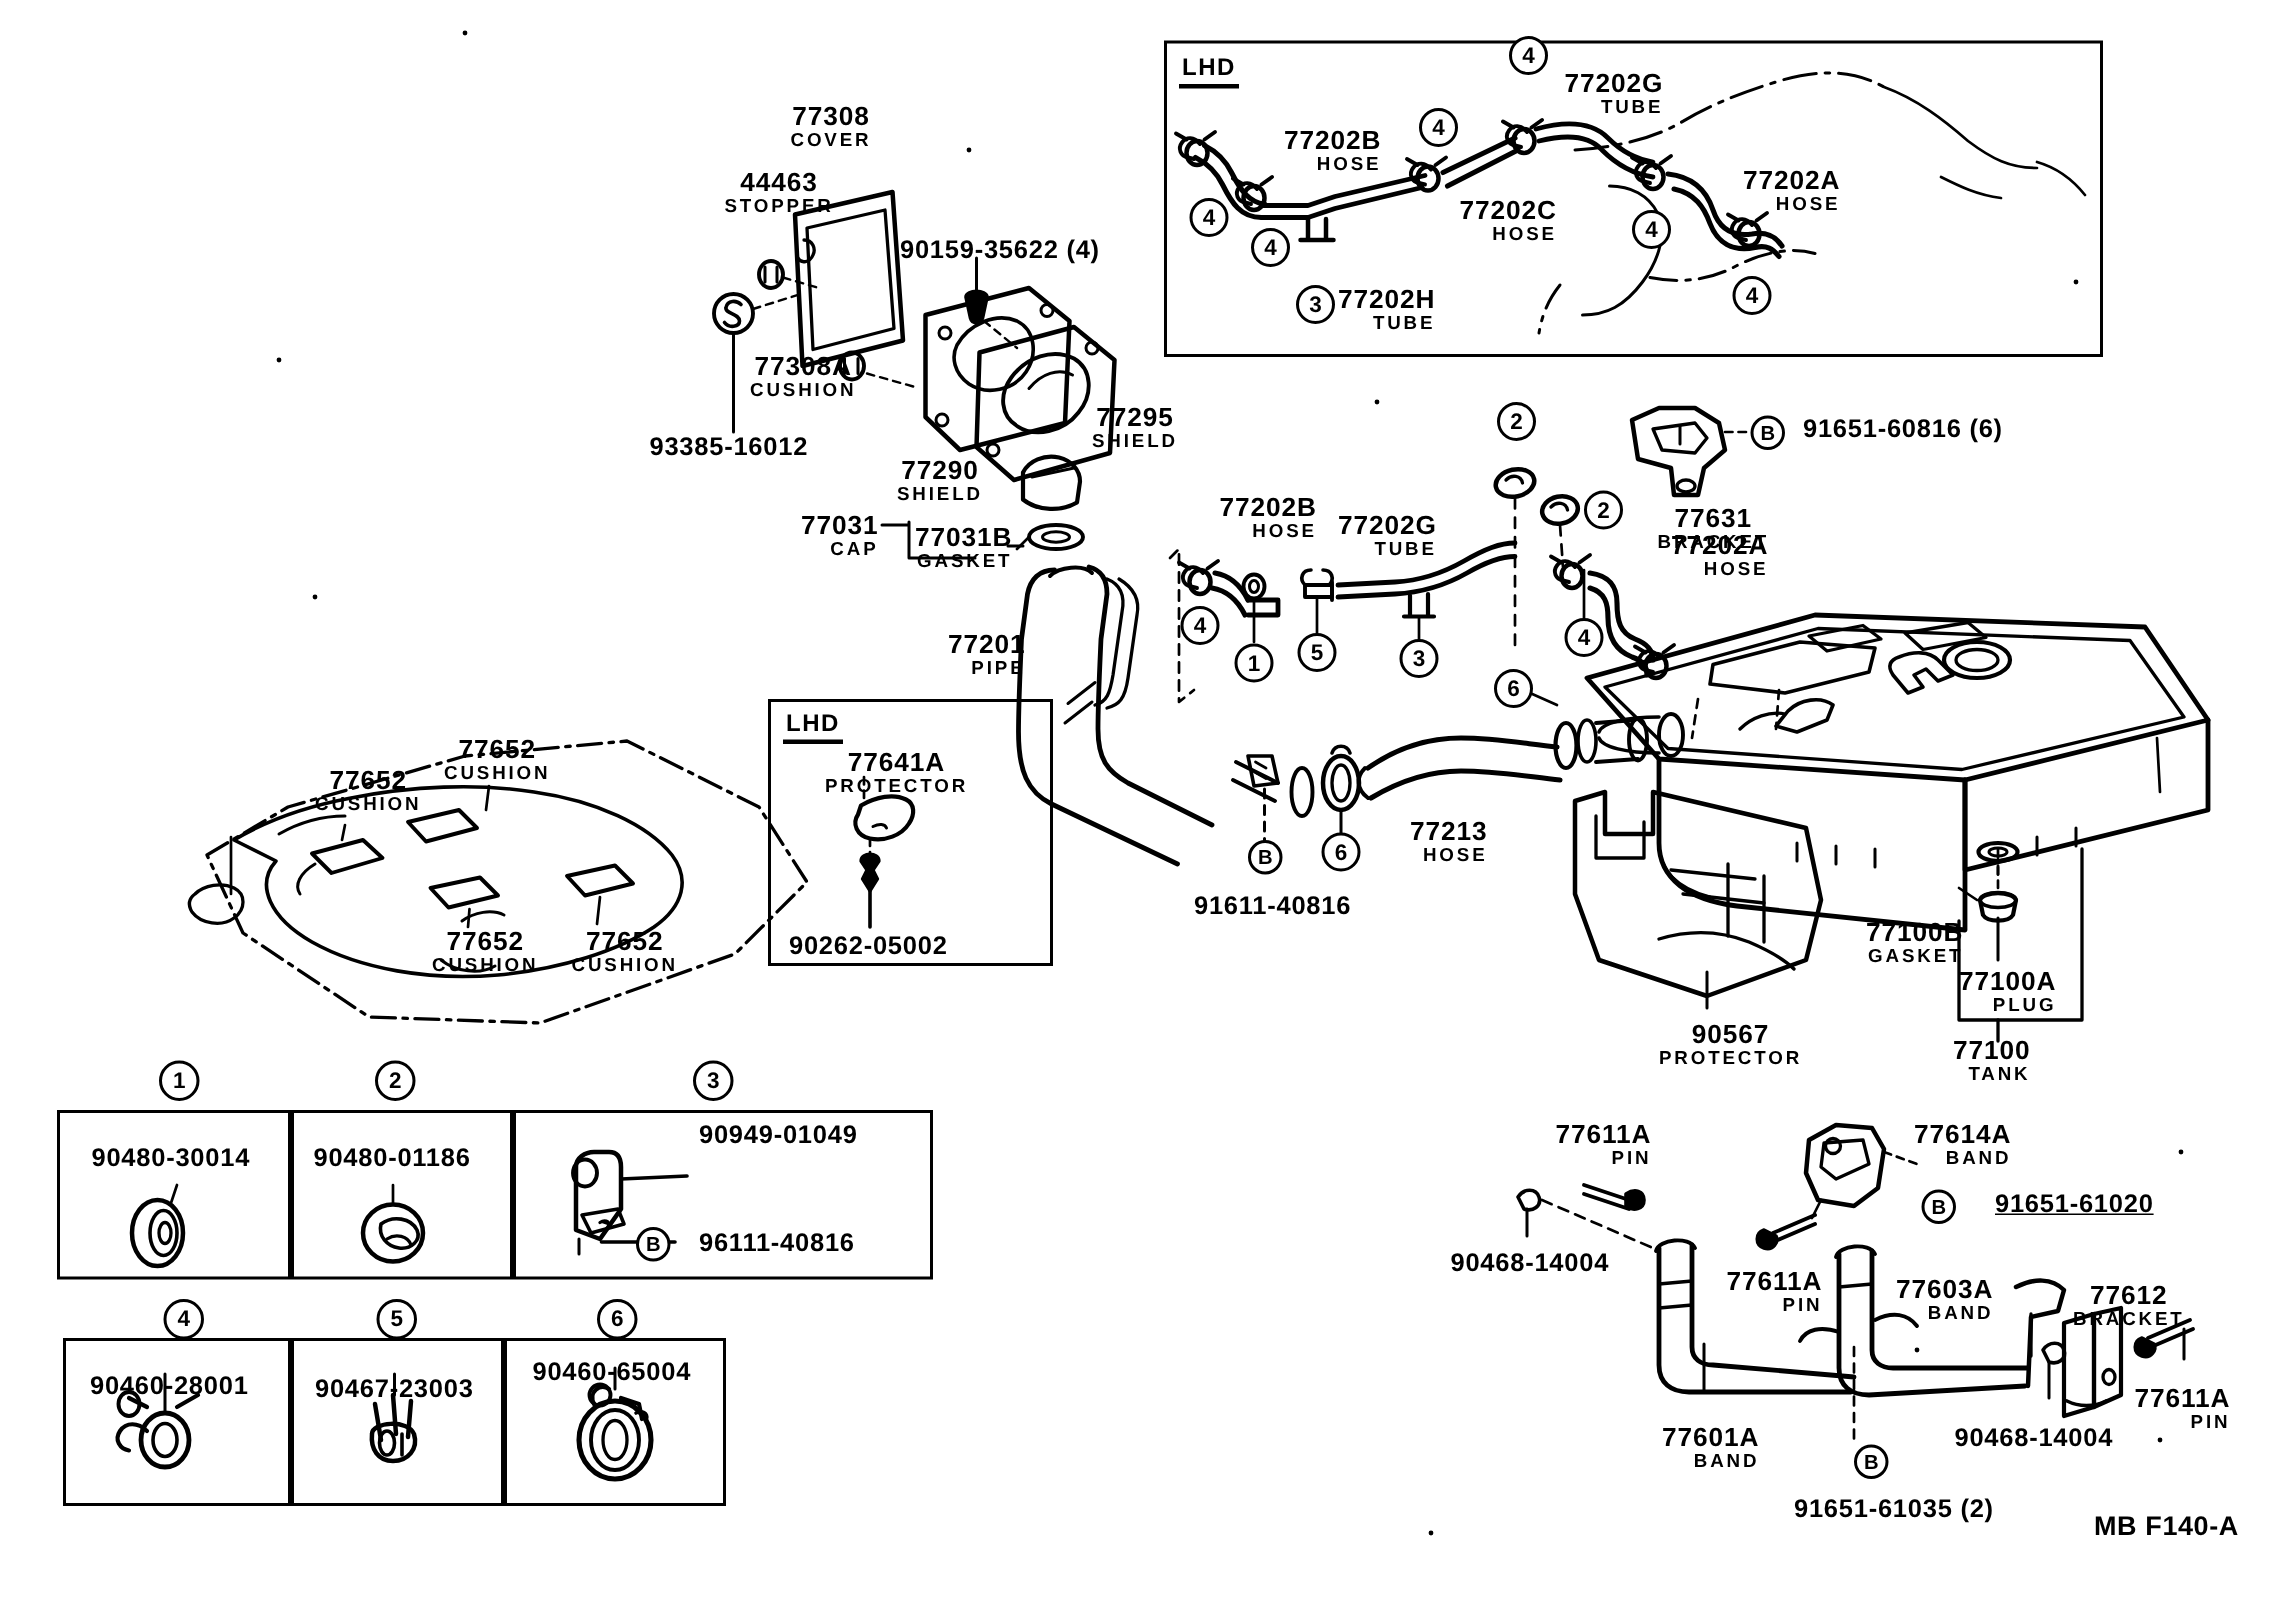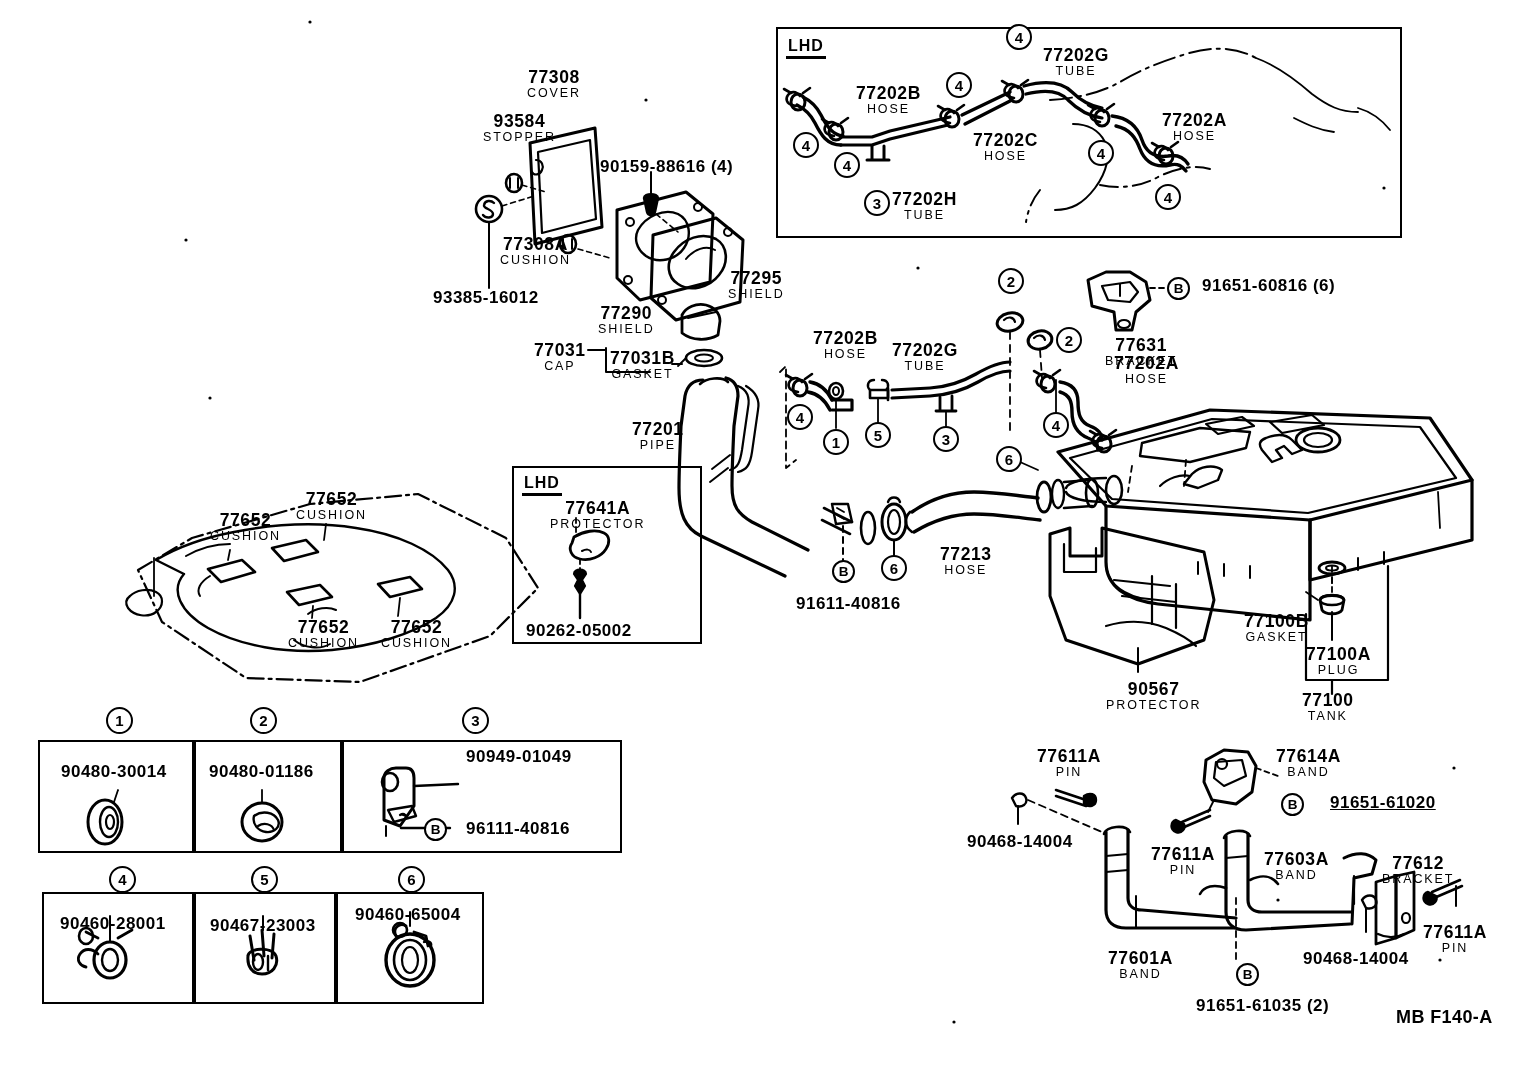--- a/index.html
+++ b/index.html
@@ -2,21 +2,21 @@
 <html><head>
 <meta charset="utf-8">
 <style>
   html,body{margin:0;padding:0;background:#ffffff;}
   body{width:1528px;height:1066px;position:relative;overflow:hidden;
        font-family:"Liberation Sans", sans-serif;color:#000;}
   #stage{position:absolute;left:10px;top:0;width:1528px;height:888px;}
   svg.art{position:absolute;left:0;top:0;width:1528px;height:1066px;overflow:visible;}
   .lbl{position:absolute;white-space:nowrap;line-height:1.02;}
   .pn{font-size:17.5px;font-weight:700;letter-spacing:0.6px;}
-  .dsc{font-size:12.5px;font-weight:400;letter-spacing:1.9px;}
+  .dsc{font-size:12.5px;font-weight:700;letter-spacing:1.9px;text-align:right;}
   .ctr{text-align:center;}
   .box{position:absolute;border:2.5px solid #000;box-sizing:border-box;}
   .lhdtag{position:absolute;font-size:16px;font-weight:700;letter-spacing:1px;
           border-bottom:3px solid #000;padding:0 2px 1px 2px;}
   .cell{position:absolute;border:2.5px solid #000;box-sizing:border-box;}
   .cnum{position:absolute;width:26px;height:26px;border:2.2px solid #000;border-radius:50%;
         font-size:15px;font-weight:700;display:flex;align-items:center;justify-content:center;
         background:#fff;box-sizing:border-box;}
   .bnum{position:absolute;width:23px;height:23px;border:2.6px solid #000;border-radius:50%;
         font-size:13.5px;font-weight:700;display:flex;align-items:center;justify-content:center;
@@ -434,29 +434,29 @@
   <div class="pn">77641A</div>
   <div class="dsc">PROTECTOR</div>
 </div>
 <div class="code" style="left:516px;top:621px;">90262-05002</div>
 
 <div class="lbl ctr" style="left:517px;top:69px;">
   <div class="pn">77308</div>
   <div class="dsc">COVER</div>
 </div>
 <div class="lbl ctr" style="left:473px;top:113px;">
-  <div class="pn">93584</div>
+  <div class="pn">44463</div>
   <div class="dsc">STOPPER</div>
 </div>
 <div class="lbl ctr" style="left:490px;top:236px;">
   <div class="pn">77308A</div>
   <div class="dsc">CUSHION</div>
 </div>
 <div class="code" style="left:423px;top:288px;">93385-16012</div>
-<div class="code" style="left:590px;top:157px;">90159-88616 (4)</div>
+<div class="code" style="left:590px;top:157px;">90159-35622 (4)</div>
 <div class="lbl ctr" style="left:718px;top:270px;">
   <div class="pn">77295</div>
   <div class="dsc">SHIELD</div>
 </div>
 <div class="lbl ctr" style="left:588px;top:305px;">
   <div class="pn">77290</div>
   <div class="dsc">SHIELD</div>
 </div>
 <div class="lbl ctr" style="left:524px;top:342px;">
   <div class="pn">77031</div>

